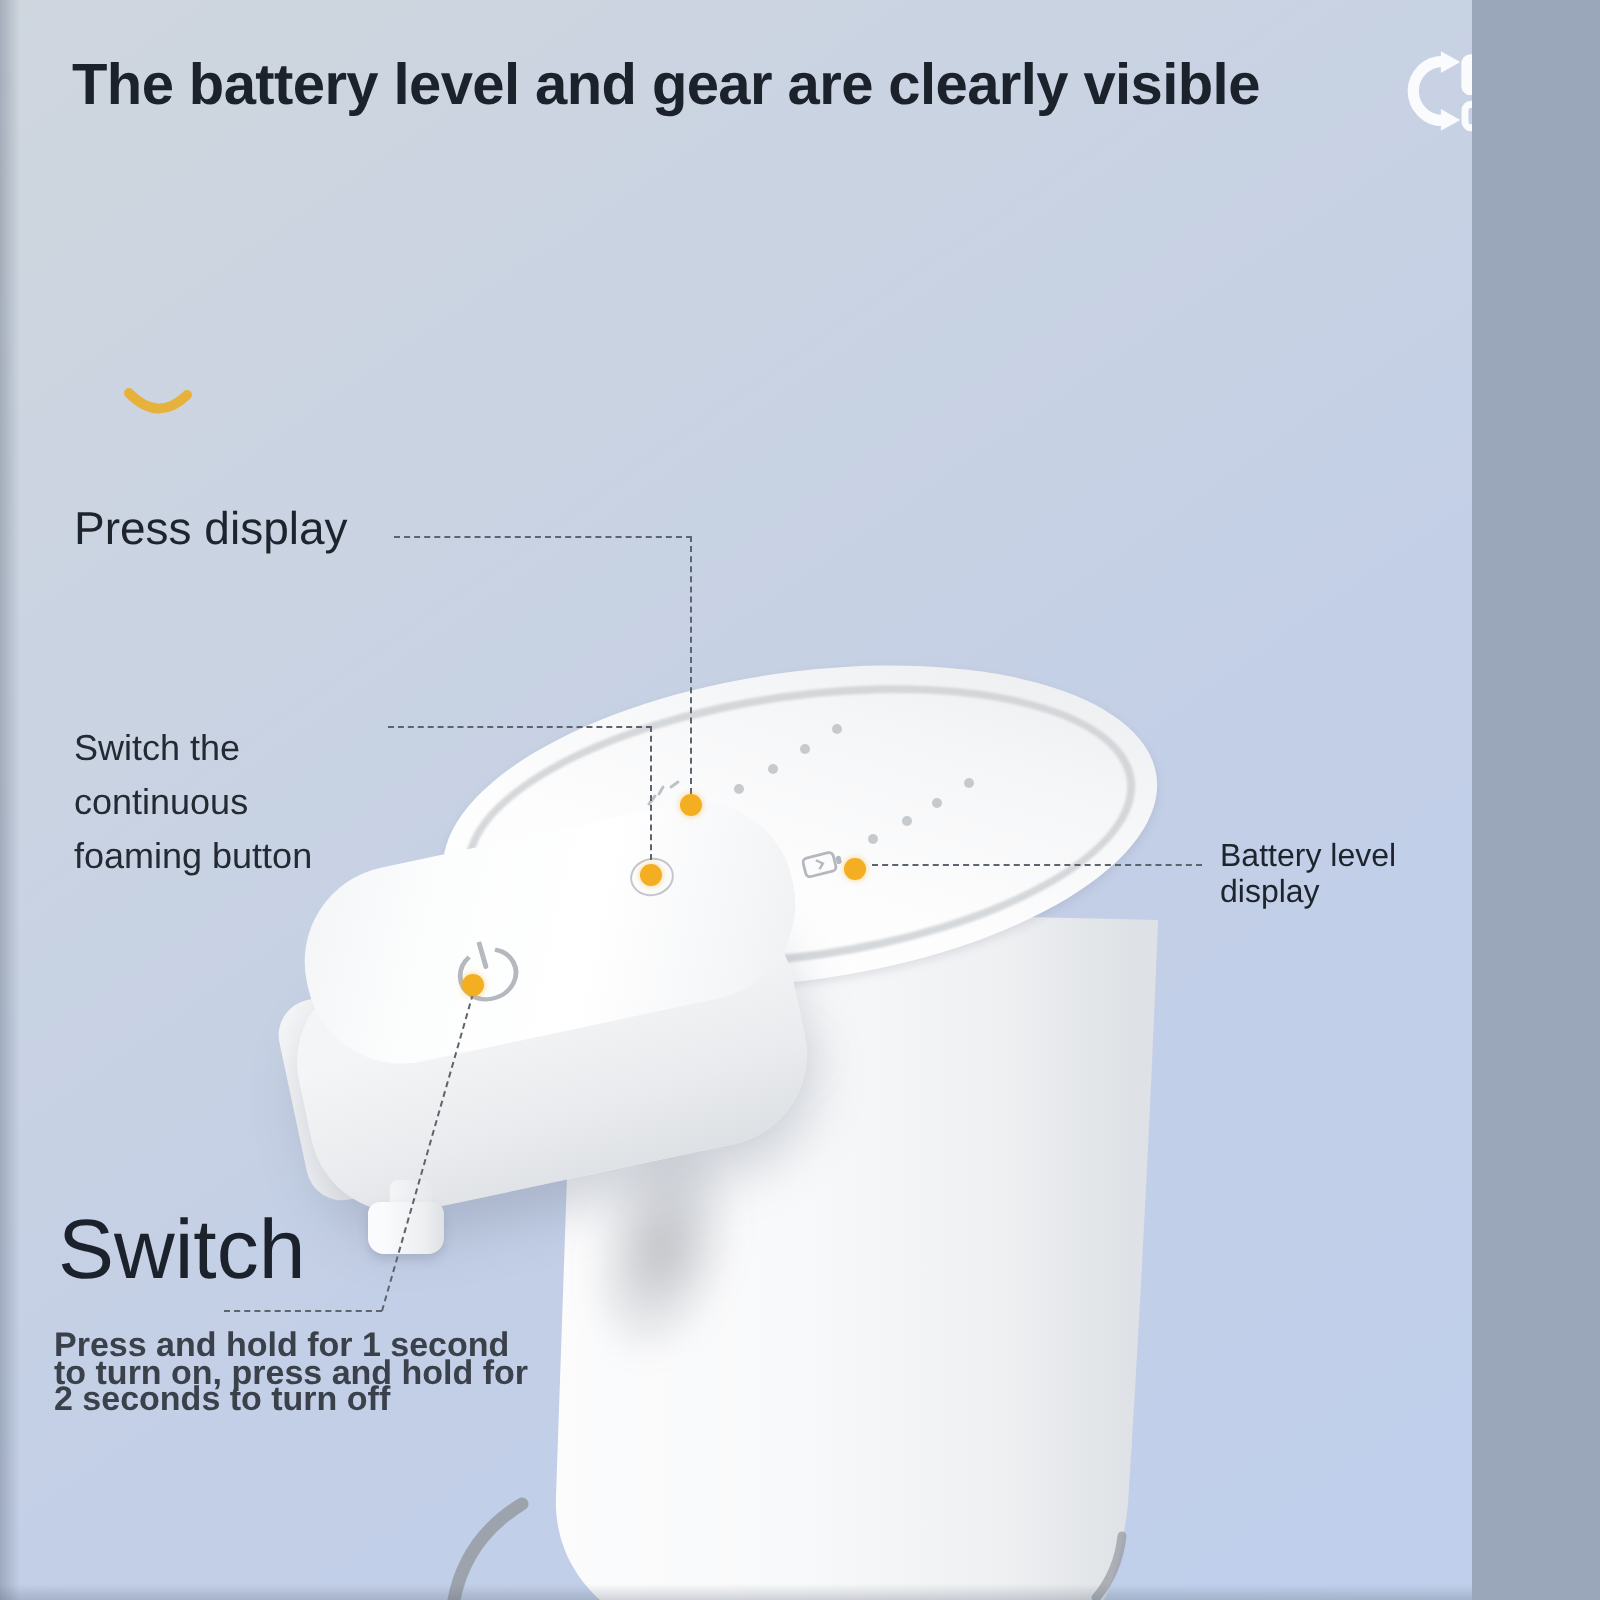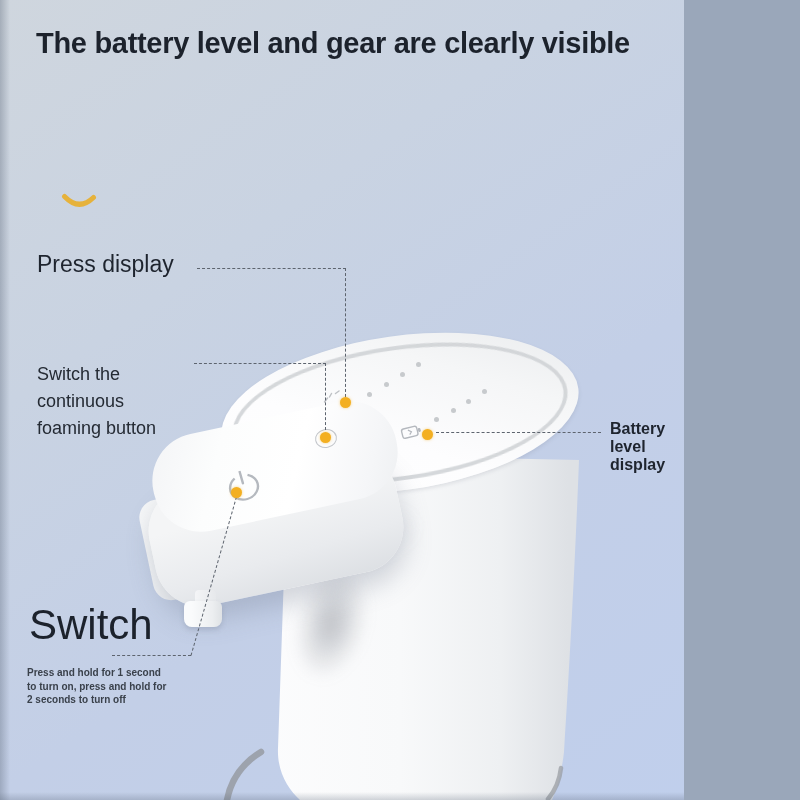--- a/index.html
+++ b/index.html
@@ -1,30 +1,30 @@
 <!DOCTYPE html>
 <html><head>
 <meta charset="utf-8">
 <style>
   html,body{margin:0;padding:0;background:#9aa7ba;}
   #canvas{
-    position:relative;width:684px;height:800px;overflow:hidden;
+    position:relative;width:736px;height:800px;overflow:hidden;
     font-family:"Liberation Sans","DejaVu Sans",sans-serif;
     background:linear-gradient(145deg,#cfd6de 0%,#c9d3e2 32%,#c3cfe7 62%,#c0cfec 100%);
   }
   .abs{position:absolute;}
   .pre{white-space:pre-line;}
   
   .title{left:36px;top:27px;font-size:29px;font-weight:600;color:#1c222c;letter-spacing:-.3px;}
   .intro{left:36px;top:96px;width:600px;font-size:18px;line-height:24.5px;font-weight:500;color:#242a33;}
   .lbl-gear{left:37px;top:251px;font-size:23px;font-weight:500;color:#1e242e;}
   .lbl-foam{left:37px;top:345px;font-size:18px;line-height:27px;font-weight:500;color:#242a33;margin-top:16px;}
   .lbl-batt{left:610px;top:420px;font-size:16px;font-weight:500;color:#1e242e;}
   .lbl-switch{left:29px;top:601px;font-size:42px;font-weight:500;color:#1c222c;}
-  .lbl-note{left:27px;top:666px;font-size:10px;line-height:13.5px;font-weight:600;color:#3a414b;}
+  .lbl-note{left:27px;top:666px;font-size:17px;line-height:13.5px;font-weight:600;color:#3a414b;}
   
   .dash-h{border-top:1.5px dashed #5d646e;height:0;}
   .dash-v{border-left:1.5px dashed #5d646e;width:0;}
   .dash-d{border-top:1.5px dashed #5d646e;height:0;transform-origin:0 50%;}
   .ydot{width:11px;height:11px;border-radius:50%;background:#F3AF21;box-shadow:0 0 3px rgba(243,175,33,.55);z-index:12;}
   
   .led{width:5px;height:5px;border-radius:50%;background:#c7cacd;z-index:5;}
   .body-top{
     left:220px;top:336px;width:360px;height:154px;border-radius:50%;
     transform:rotate(-8deg);z-index:4;
@@ -165,21 +165,21 @@
   <div class="abs dash-v" style="left:345px;top:268px;height:129px;z-index:11;"></div>
   <div class="abs ydot" style="left:340px;top:397px;"></div>
 
   <div class="abs lbl-foam pre" style="z-index:10;">Switch the
 continuous
 foaming button</div>
   <div class="abs dash-h" style="left:194px;top:363px;width:132px;z-index:11;"></div>
   <div class="abs dash-v" style="left:325px;top:363px;height:67px;z-index:11;"></div>
   <div class="abs ydot" style="left:320px;top:432px;"></div>
 
-  <div class="abs lbl-batt" style="z-index:10;font-weight:bold;">Battery level display</div>
+  <div class="abs lbl-batt" style="z-index:10;">Battery level display</div>
   <div class="abs ydot" style="left:422px;top:429px;"></div>
   <div class="abs dash-h" style="left:436px;top:432px;width:165px;z-index:11;"></div>
 
   <div class="abs lbl-switch" style="z-index:10;">Switch</div>
   <div class="abs lbl-note pre" style="z-index:10;">Press and hold for 1 second
 to turn on, press and hold for
 2 seconds to turn off</div>
   <div class="abs dash-h" style="left:112px;top:655px;width:79px;z-index:11;"></div>
   <div class="abs dash-d" style="left:191px;top:655px;width:165px;transform:rotate(-74deg);z-index:11;"></div>
   <div class="abs ydot" style="left:231px;top:487px;"></div>

